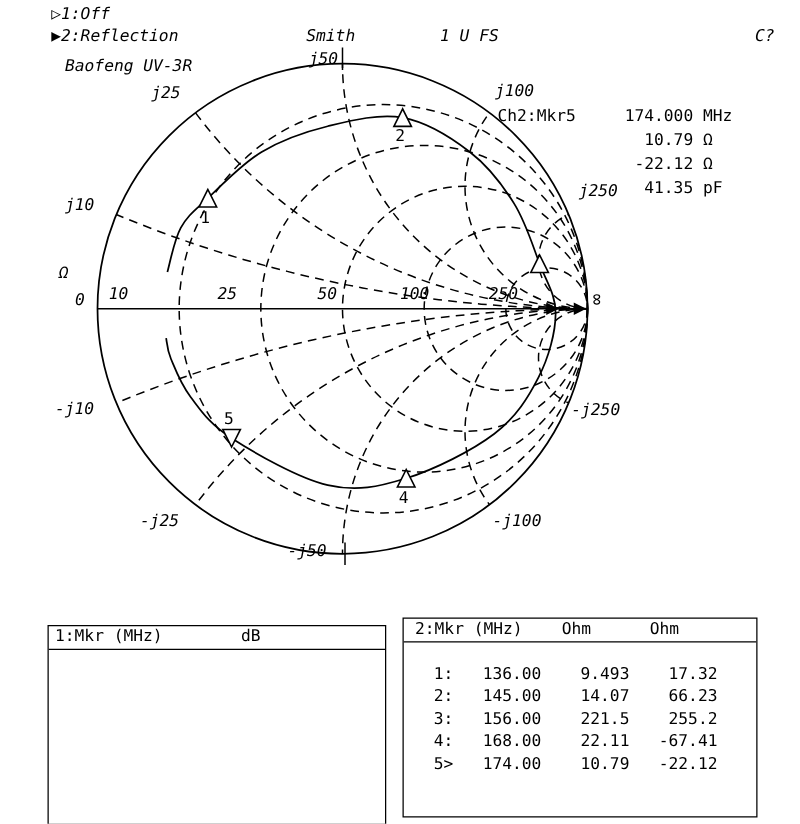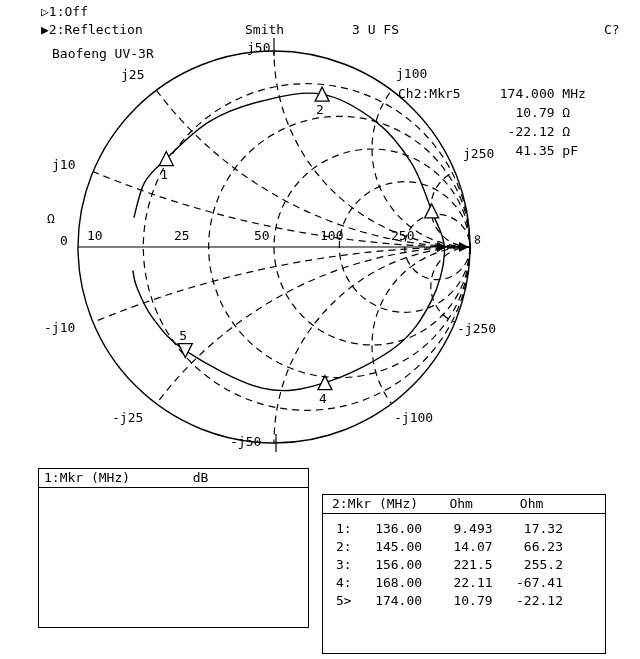--- a/index.html
+++ b/index.html
@@ -1,25 +1,25 @@
 <!DOCTYPE html>
 <html><head>
 <meta charset="utf-8">
 <style>
   html,body{margin:0;padding:0;}
   body{width:640px;height:659px;background:#fff;overflow:hidden;}
   #screen{position:relative;width:640px;height:659px;background:#fff;
           font-family:"DejaVu Sans Mono","DejaVu Sans",monospace;
           font-size:13px;color:#000;}
-  .t{position:absolute;white-space:pre;line-height:15px;}
+  .t{position:absolute;white-space:pre;line-height:15px;font-style:italic;}
   #chart-svg{position:absolute;left:0;top:0;}
   .mlabel{position:absolute;white-space:pre;line-height:15px;}
   .box{position:absolute;border:1px solid #000;background:#fff;}
   .box .hdr{white-space:pre;height:18px;line-height:17px;border-bottom:1px solid #000;}
-  .box pre{margin:4px;font:inherit;line-height:18px;white-space:pre;}
+  .box pre{margin:15px;font:inherit;line-height:18px;white-space:pre;}
   #readout{position:absolute;margin:0;font:inherit;line-height:19px;white-space:pre;}
   .rot{display:inline-block;transform:rotate(90deg);font-size:15px;}
 </style>
 </head>
 <body>
 
 <div id="screen">
 
   <svg id="chart-svg" width="640" height="485">
       <defs>
@@ -60,21 +60,21 @@
   <div id="marker-label-layer">
       <div class="mlabel" style="left: 160.29px; top: 166.582px;">1</div>
       <div class="mlabel" style="left: 316.112px; top: 102.126px;">2</div>
       <div class="mlabel" style="left: 318.951px; top: 390.595px;">4</div>
       <div class="mlabel" style="left: 179.277px; top: 327.604px;">5</div>
     </div>
 
   <div class="t" style="left:41px;top:4px"><span>▷</span><span>1:Off</span></div>
   <div class="t" style="left:41px;top:22px"><span>▶</span><span>2:Reflection</span></div>
   <div class="t" style="left:245px;top:22px">Smith</div>
-  <div class="t" style="left:352px;top:22px">3 U FS</div>
+  <div class="t" style="left:352px;top:22px">1 U FS</div>
   <div class="t" style="left:604px;top:22px">C?</div>
 
   <div class="t" style="left:52px;top:46px">Baofeng UV-3R</div>
 
   <pre id="readout" style="left:398px;top:84px">Ch2:Mkr5     174.000 MHz
                10.79 Ω
               -22.12 Ω
                41.35 pF</pre>
 
   <div class="t" style="left:247px;top:40px">j50</div>
@@ -90,21 +90,21 @@
   <div class="t" style="left:394px;top:410px">-j100</div>
   <div class="t" style="left:457px;top:321px">-j250</div>
   <div class="t" style="left:87px;top:228px">10</div>
   <div class="t" style="left:174px;top:228px">25</div>
   <div class="t" style="left:254px;top:228px">50</div>
   <div class="t" style="left:320px;top:228px">100</div>
   <div class="t" style="left:391px;top:228px">250</div>
   <div class="t" style="left:473px;top:232px"><span class="rot">∞</span></div>
 
 
-  <div class="box" style="left:38px;top:468px;width:269px;height:158px">
+  <div class="box" style="left:38px;top:500px;width:269px;height:158px">
     <div class="hdr" style="padding-left:5px">1:Mkr (MHz)        dB</div>
     <pre id="ltbody" style="padding-left:5px"></pre>
   </div>
   <div class="box" style="left:322px;top:494px;width:282px;height:158px">
     <div class="hdr" style="padding-left:9px">2:Mkr (MHz)    Ohm      Ohm</div>
     <pre id="rtbody" style="padding-left:9px;padding-top:2px">1:   136.00    9.493    17.32
 2:   145.00    14.07    66.23
 3:   156.00    221.5    255.2
 4:   168.00    22.11   -67.41
 5&gt;   174.00    10.79   -22.12</pre>

